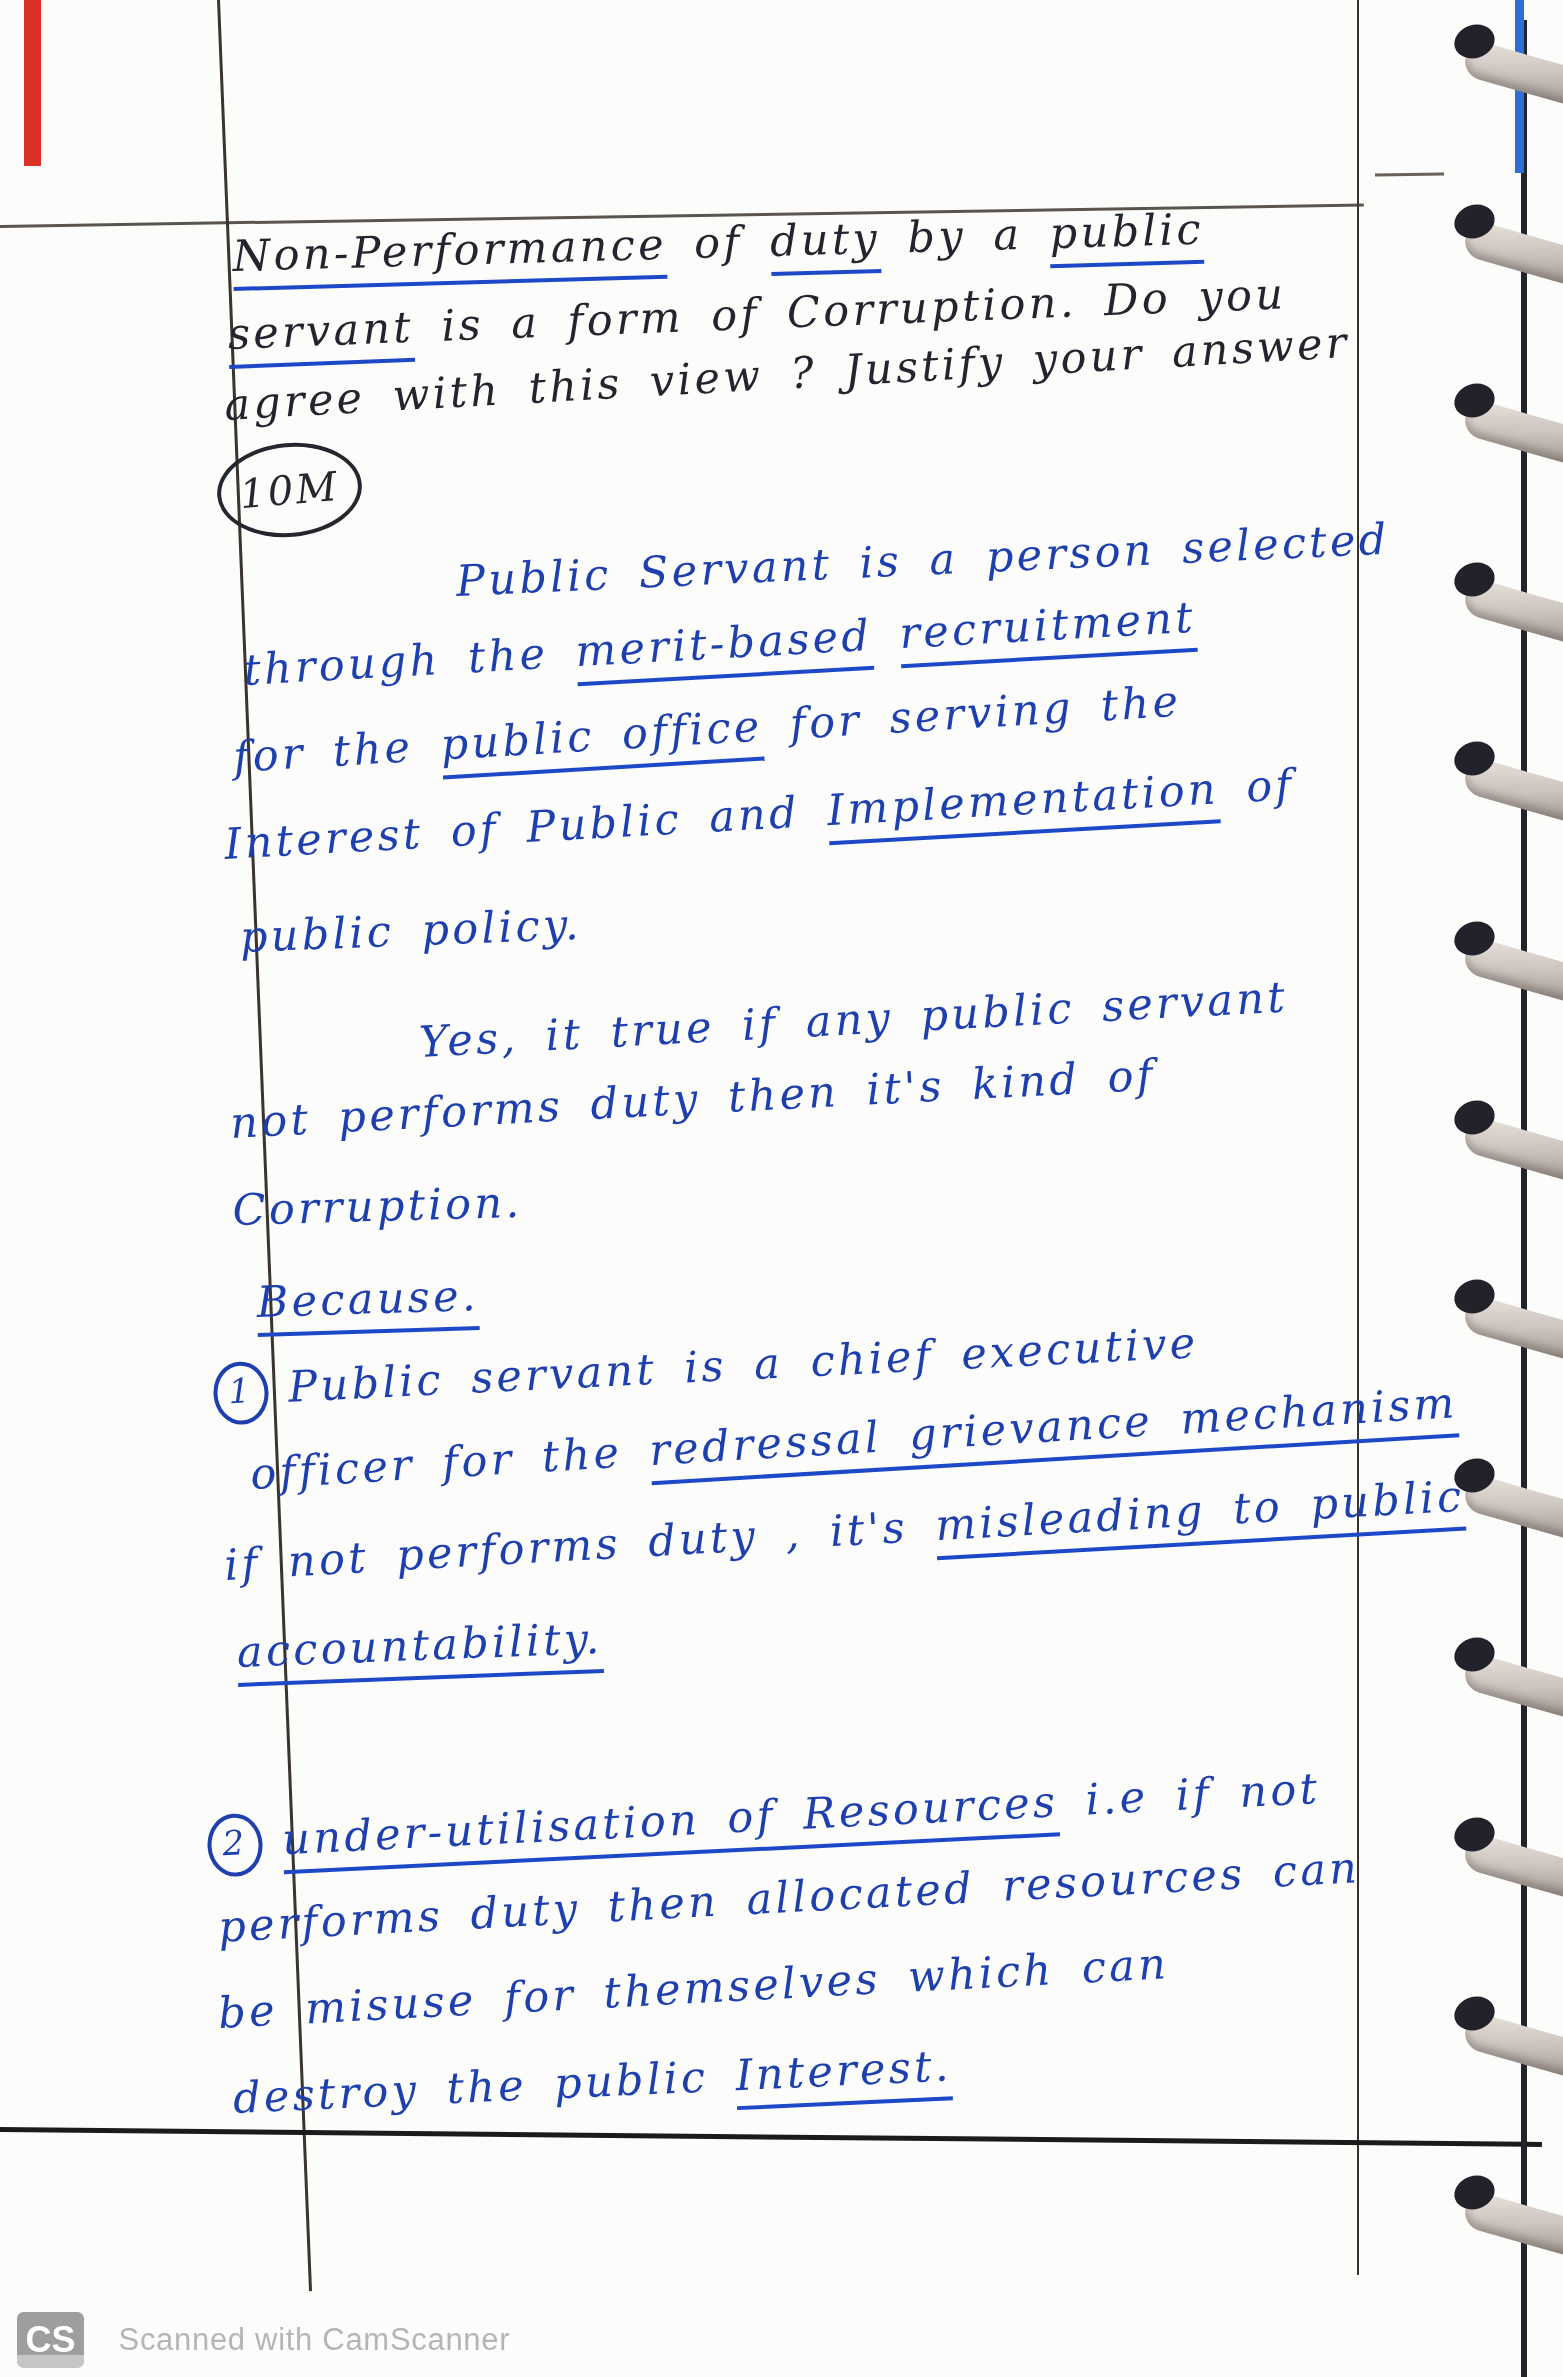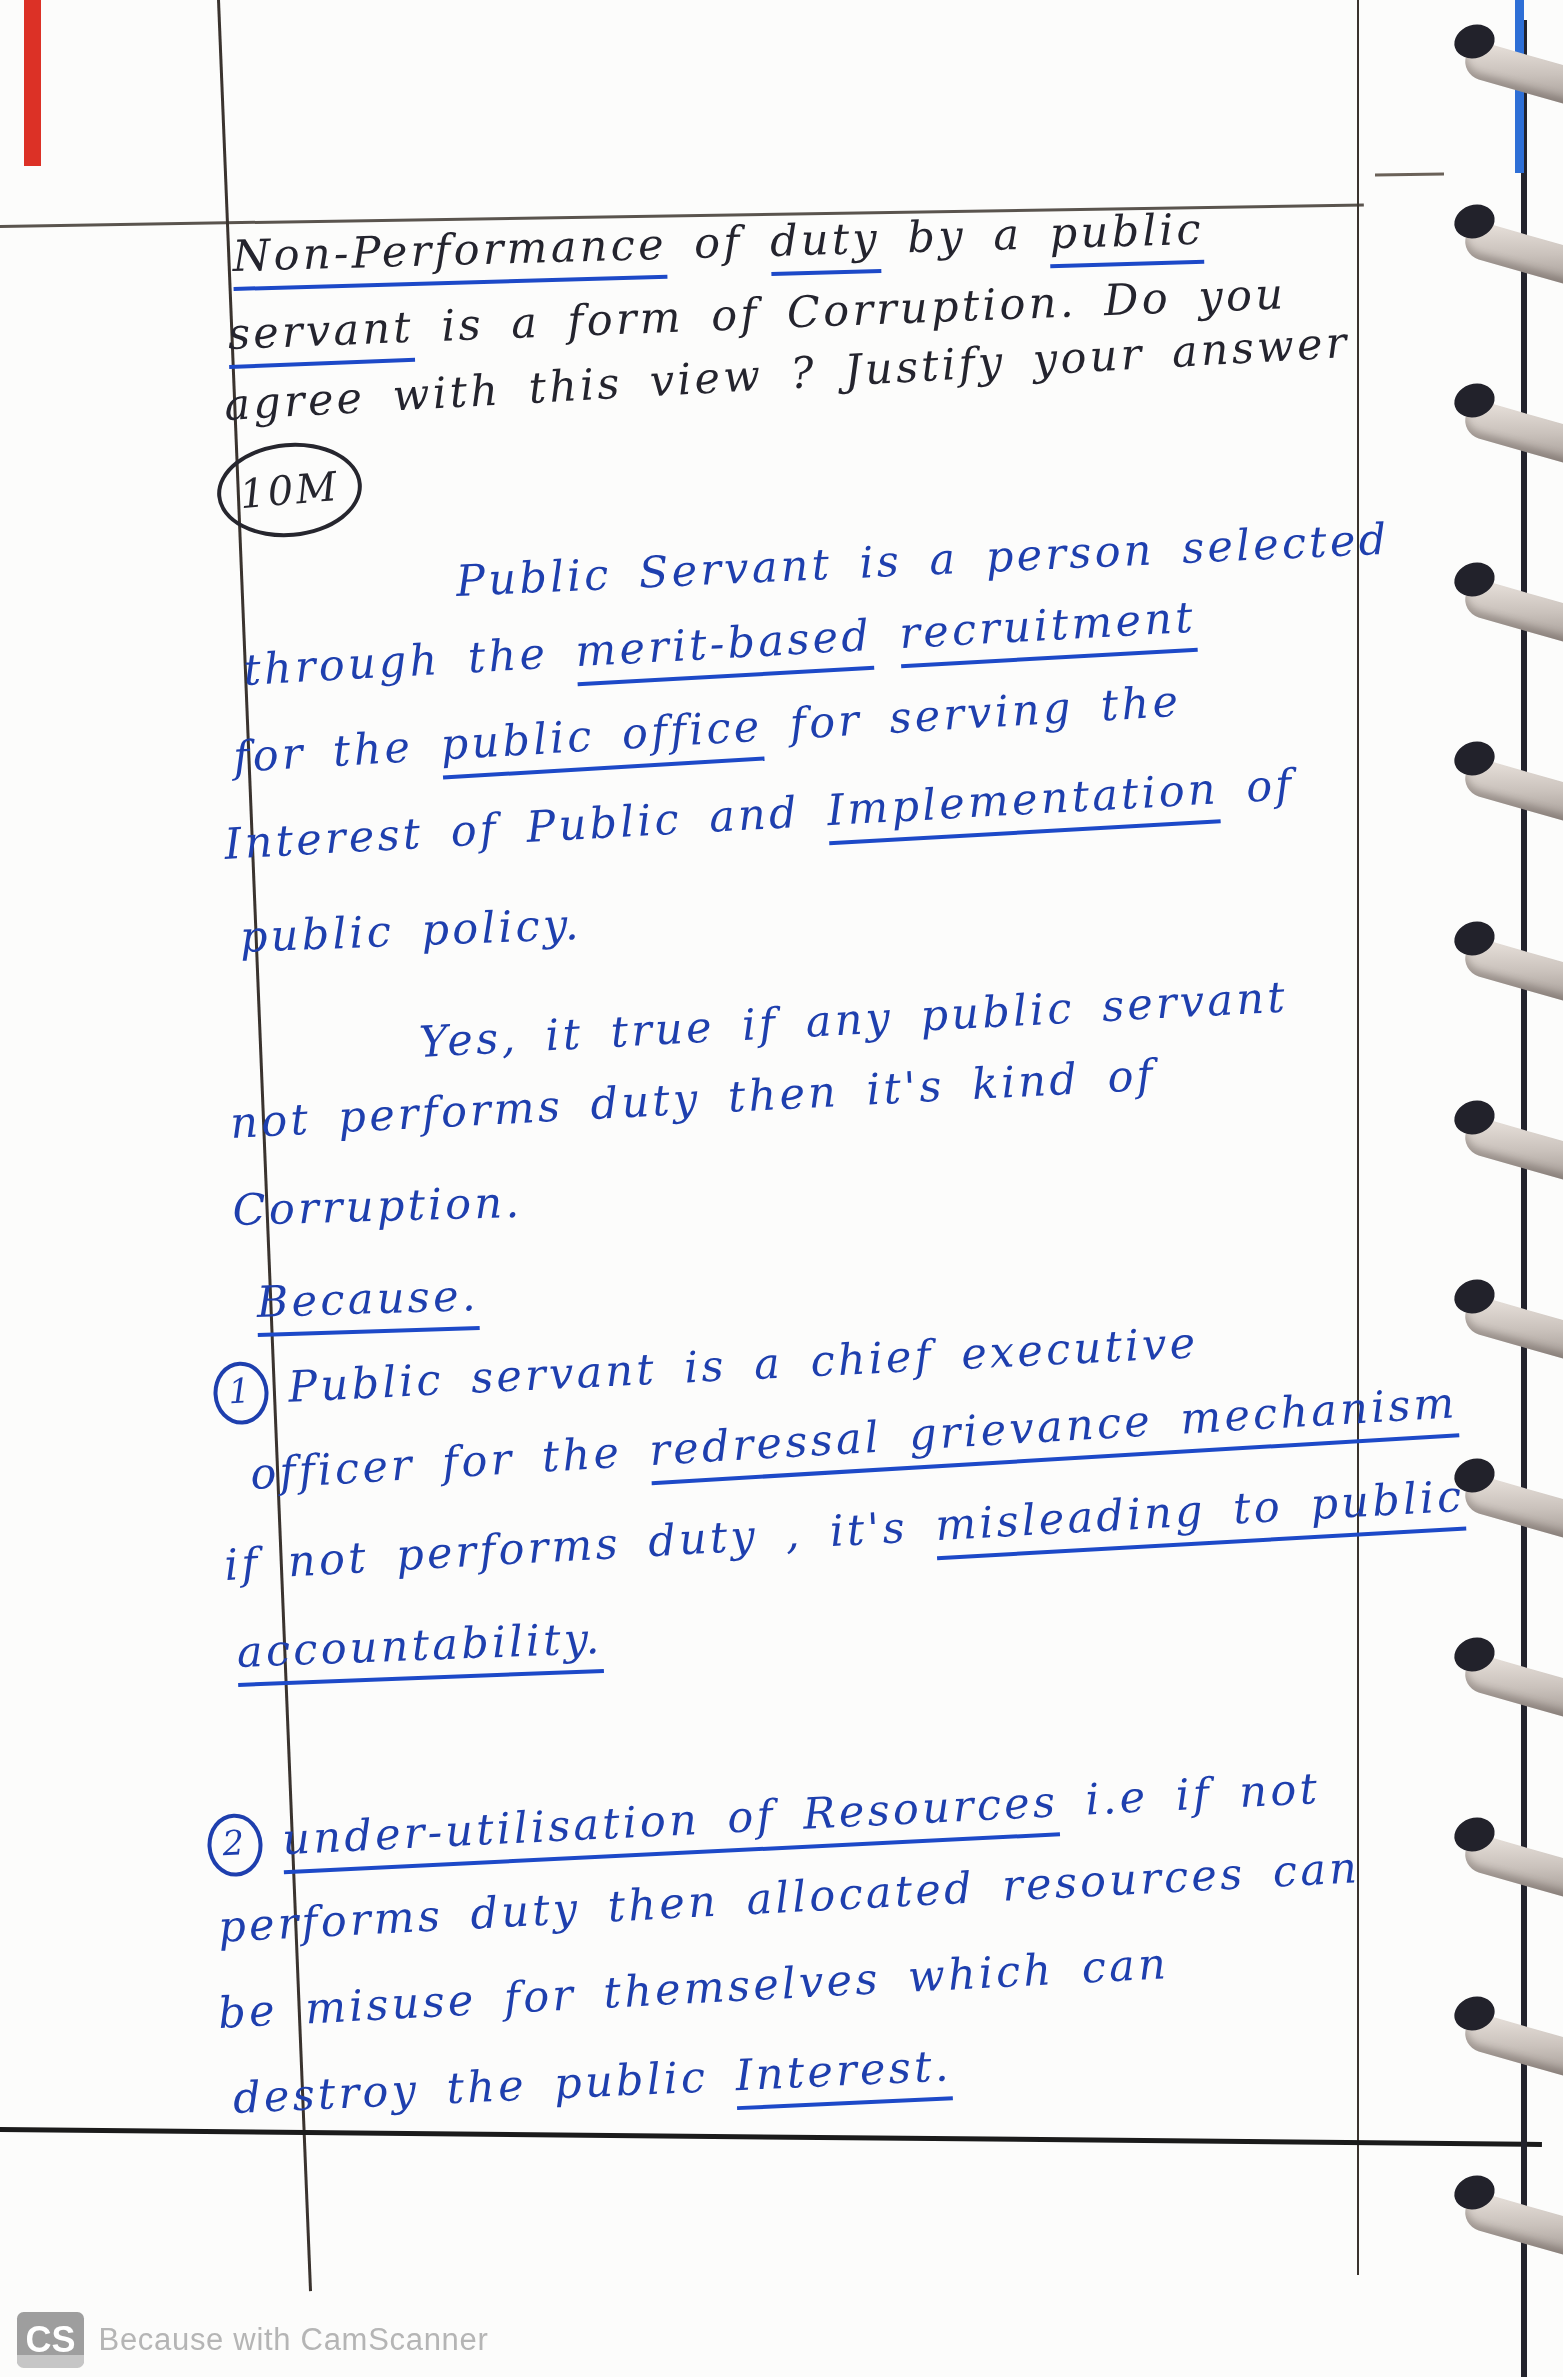--- a/index.html
+++ b/index.html
@@ -50,21 +50,21 @@
     position:absolute;left:10.5px;top:16px;width:129px;height:37px;border-radius:20px;
     background:linear-gradient(165deg,#e6dfd9 8%,#cac2bc 50%,#a59c96 92%);
     transform:rotate(16deg);transform-origin:left center;
     box-shadow:inset 0 -6px 7.2px rgba(60,50,45,.28);
   }
   .coil .hole{
     position:absolute;left:-1.3px;top:2.6px;width:41px;height:33px;background:#22222b;
     border-radius:50%;transform:rotate(-18deg);
   }
   
-  .watermark{position:absolute;left:17px;top:2312px;z-index:6;display:flex;align-items:center;}
+  .watermark{position:absolute;left:17px;top:2312px;z-index:6;display:flex;align-items:center;gap:20px;}
   .cs-logo{
     width:67px;height:55px;background:#9e9e9e;border-radius:6.6px;position:relative;
     display:flex;align-items:center;justify-content:center;
     font-family:"Liberation Sans", sans-serif;font-weight:bold;font-size:36px;color:#ffffff;
   }
   .cs-logo .flap{position:absolute;left:0;bottom:-1.3px;width:100%;height:13px;background:#c6c6c6;
     border-radius:0 0 6.6px 6.6px;}
   .wm-text{
     margin-left:14.5px;font-family:"Liberation Sans", sans-serif;
     font-size:31px;color:#b5b5b5;letter-spacing:0.7px;
@@ -165,17 +165,17 @@
         <div class="tube"></div>
         <div class="hole"></div>
       </div>
     </div>
 
   <div class="watermark">
     <div class="cs-logo">
       <span>CS</span>
       <span class="flap"></span>
     </div>
-    <span class="wm-text">Because with CamScanner</span>
+    <span class="wm-text">Scanned with CamScanner</span>
   </div>
 
 </div>
 
 
 </body></html>

